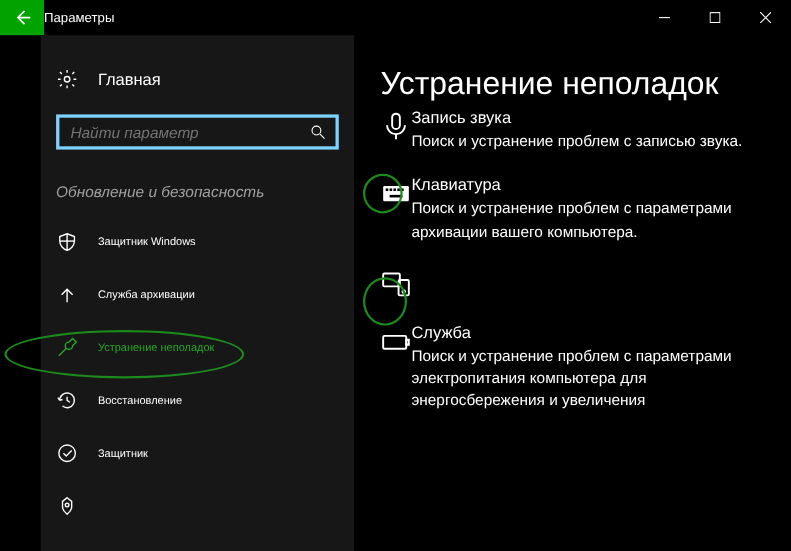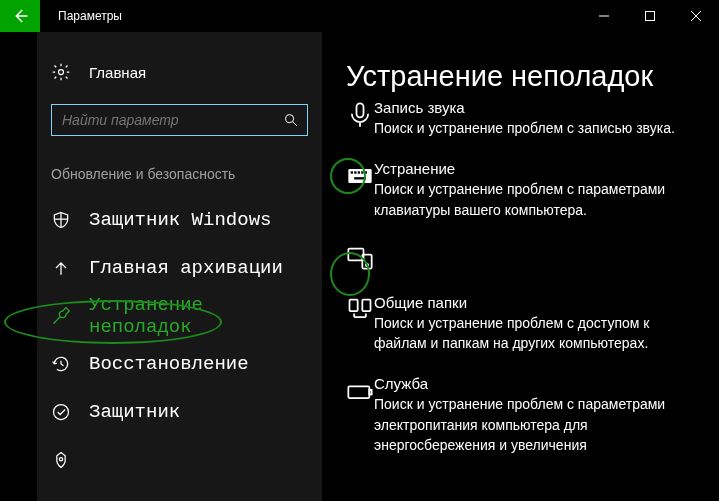--- a/index.html
+++ b/index.html
@@ -25,21 +25,20 @@
     background: #00a300;
     display: flex;
     align-items: center;
     justify-content: center;
   }
   .back-btn svg { width: 18px; height: 18px; fill: #fff; }
   .titlebar-title {
     flex: 1;
     display: flex;
     align-items: center;
-    padding-left: 18px;
     font-size: 12px;
     color: #fff;
   }
   .win-controls { display: flex; }
   .win-btn {
     width: 46px;
     display: flex;
     align-items: center;
     justify-content: center;
   }
@@ -61,56 +60,57 @@
     align-items: center;
     gap: 18px;
     padding: 8px 14px 14px 14px;
     height: 34px;
   }
   .home-row .icon { width: 20px; height: 20px; flex-shrink: 0; }
   .home-row .label { font-size: 15px; }
   .search-wrap { padding: 12px 14px 0 14px; }
   .search-box {
     height: 32px;
-    border: 1px solid #7dd3fc;
+    border: 3px solid #7dd3fc;
     display: flex;
     align-items: center;
     padding: 0 8px 0 10px;
     background: transparent;
   }
   .search-box input {
     flex: 1;
     background: transparent;
     border: none;
     outline: none;
     color: #aaa;
     font-size: 14px;
     font-style: italic;
     font-family: inherit;
   }
   .search-box .search-icon { width: 16px; height: 16px; }
   .section-title {
     color: #a0a0a0;
     font-size: 14px;
     padding: 30px 14px 14px 14px;
+    font-style: italic;
   }
   .nav-list { display: flex; flex-direction: column; }
   .nav-item {
     display: flex;
     align-items: center;
     gap: 18px;
     padding: 0 14px;
     height: 48px;
     position: relative;
   }
   .nav-item .icon {
     width: 20px; height: 20px; flex-shrink: 0;
     display: flex; align-items: center; justify-content: center;
   }
-  .nav-item .label { font-size: 19px; font-family: Liberation Mono, monospace; }
+  .nav-item .label { font-size: 10px; }
   .nav-item.selected .label { color: #2aa82a; }
 
   
   .content {
     flex: 1;
     padding: 28px 22px 0 24px;
     position: relative;
     overflow: hidden;
   }
   .content h1 {
@@ -218,21 +218,21 @@
         </span>
         <span class="label">Защитник Windows</span>
       </div>
 
       <div class="nav-item">
         <span class="icon">
           <svg viewBox="0 0 24 24">
               <path d="M12 20 V6 M6 12 L12 6 L18 12"></path>
             </svg>
         </span>
-        <span class="label">Главная архивации</span>
+        <span class="label">Служба архивации</span>
       </div>
 
       <div class="nav-item selected">
         <span class="icon">
           <svg viewBox="0 0 24 24" style="stroke:#2aa82a">
               <path d="M14 6 a4 4 0 1 0 4 4 L22 6 L18 2 Z M11 13 L3 21"></path>
             </svg>
         </span>
         <span class="label">Устранение неполадок</span>
       </div>
@@ -292,50 +292,37 @@
               <rect x="2" y="6" width="20" height="12" rx="1" fill="#fff" stroke="none"></rect>
               <rect x="4" y="8" width="2" height="2" fill="#000" stroke="none"></rect>
               <rect x="7" y="8" width="2" height="2" fill="#000" stroke="none"></rect>
               <rect x="10" y="8" width="2" height="2" fill="#000" stroke="none"></rect>
               <rect x="13" y="8" width="2" height="2" fill="#000" stroke="none"></rect>
               <rect x="16" y="8" width="2" height="2" fill="#000" stroke="none"></rect>
               <rect x="7" y="13" width="10" height="2" fill="#000" stroke="none"></rect>
             </svg>
         </span>
         <div class="t-text">
-          <div class="t-title">Устранение</div>
-          <div class="t-desc">Поиск и устранение проблем с параметрами клавиатуры вашего компьютера.</div>
+          <div class="t-title">Клавиатура</div>
+          <div class="t-desc">Поиск и устранение проблем с параметрами архивации вашего компьютера.</div>
         </div>
       </div>
 
       <div class="trouble-item">
         <span class="t-icon">
           <svg viewBox="0 0 24 24">
               <rect x="2" y="4" width="13" height="10" rx="1"></rect>
               <rect x="14" y="9" width="8" height="12" rx="1"></rect>
               <circle cx="18" cy="18" r="1"></circle>
             </svg>
         </span>
         <div class="t-text">
         </div>
       </div>
 
-      <div class="trouble-item">
-        <span class="t-icon">
-          <svg viewBox="0 0 24 24">
-              <rect x="3" y="3" width="7" height="10" rx="1"></rect>
-              <rect x="14" y="3" width="7" height="10" rx="1"></rect>
-              <path d="M7 18 h10 M7 18 v-3 M17 18 v-3"></path>
-            </svg>
-        </span>
-        <div class="t-text">
-          <div class="t-title">Общие папки</div>
-          <div class="t-desc">Поиск и устранение проблем с доступом к файлам и папкам на других компьютерах.</div>
-        </div>
-      </div>
 
       <div class="trouble-item">
         <span class="t-icon">
           <svg viewBox="0 0 24 24">
               <rect x="2" y="8" width="18" height="10" rx="1"></rect>
               <rect x="20" y="11" width="2" height="4"></rect>
             </svg>
         </span>
         <div class="t-text">
           <div class="t-title">Служба</div>

